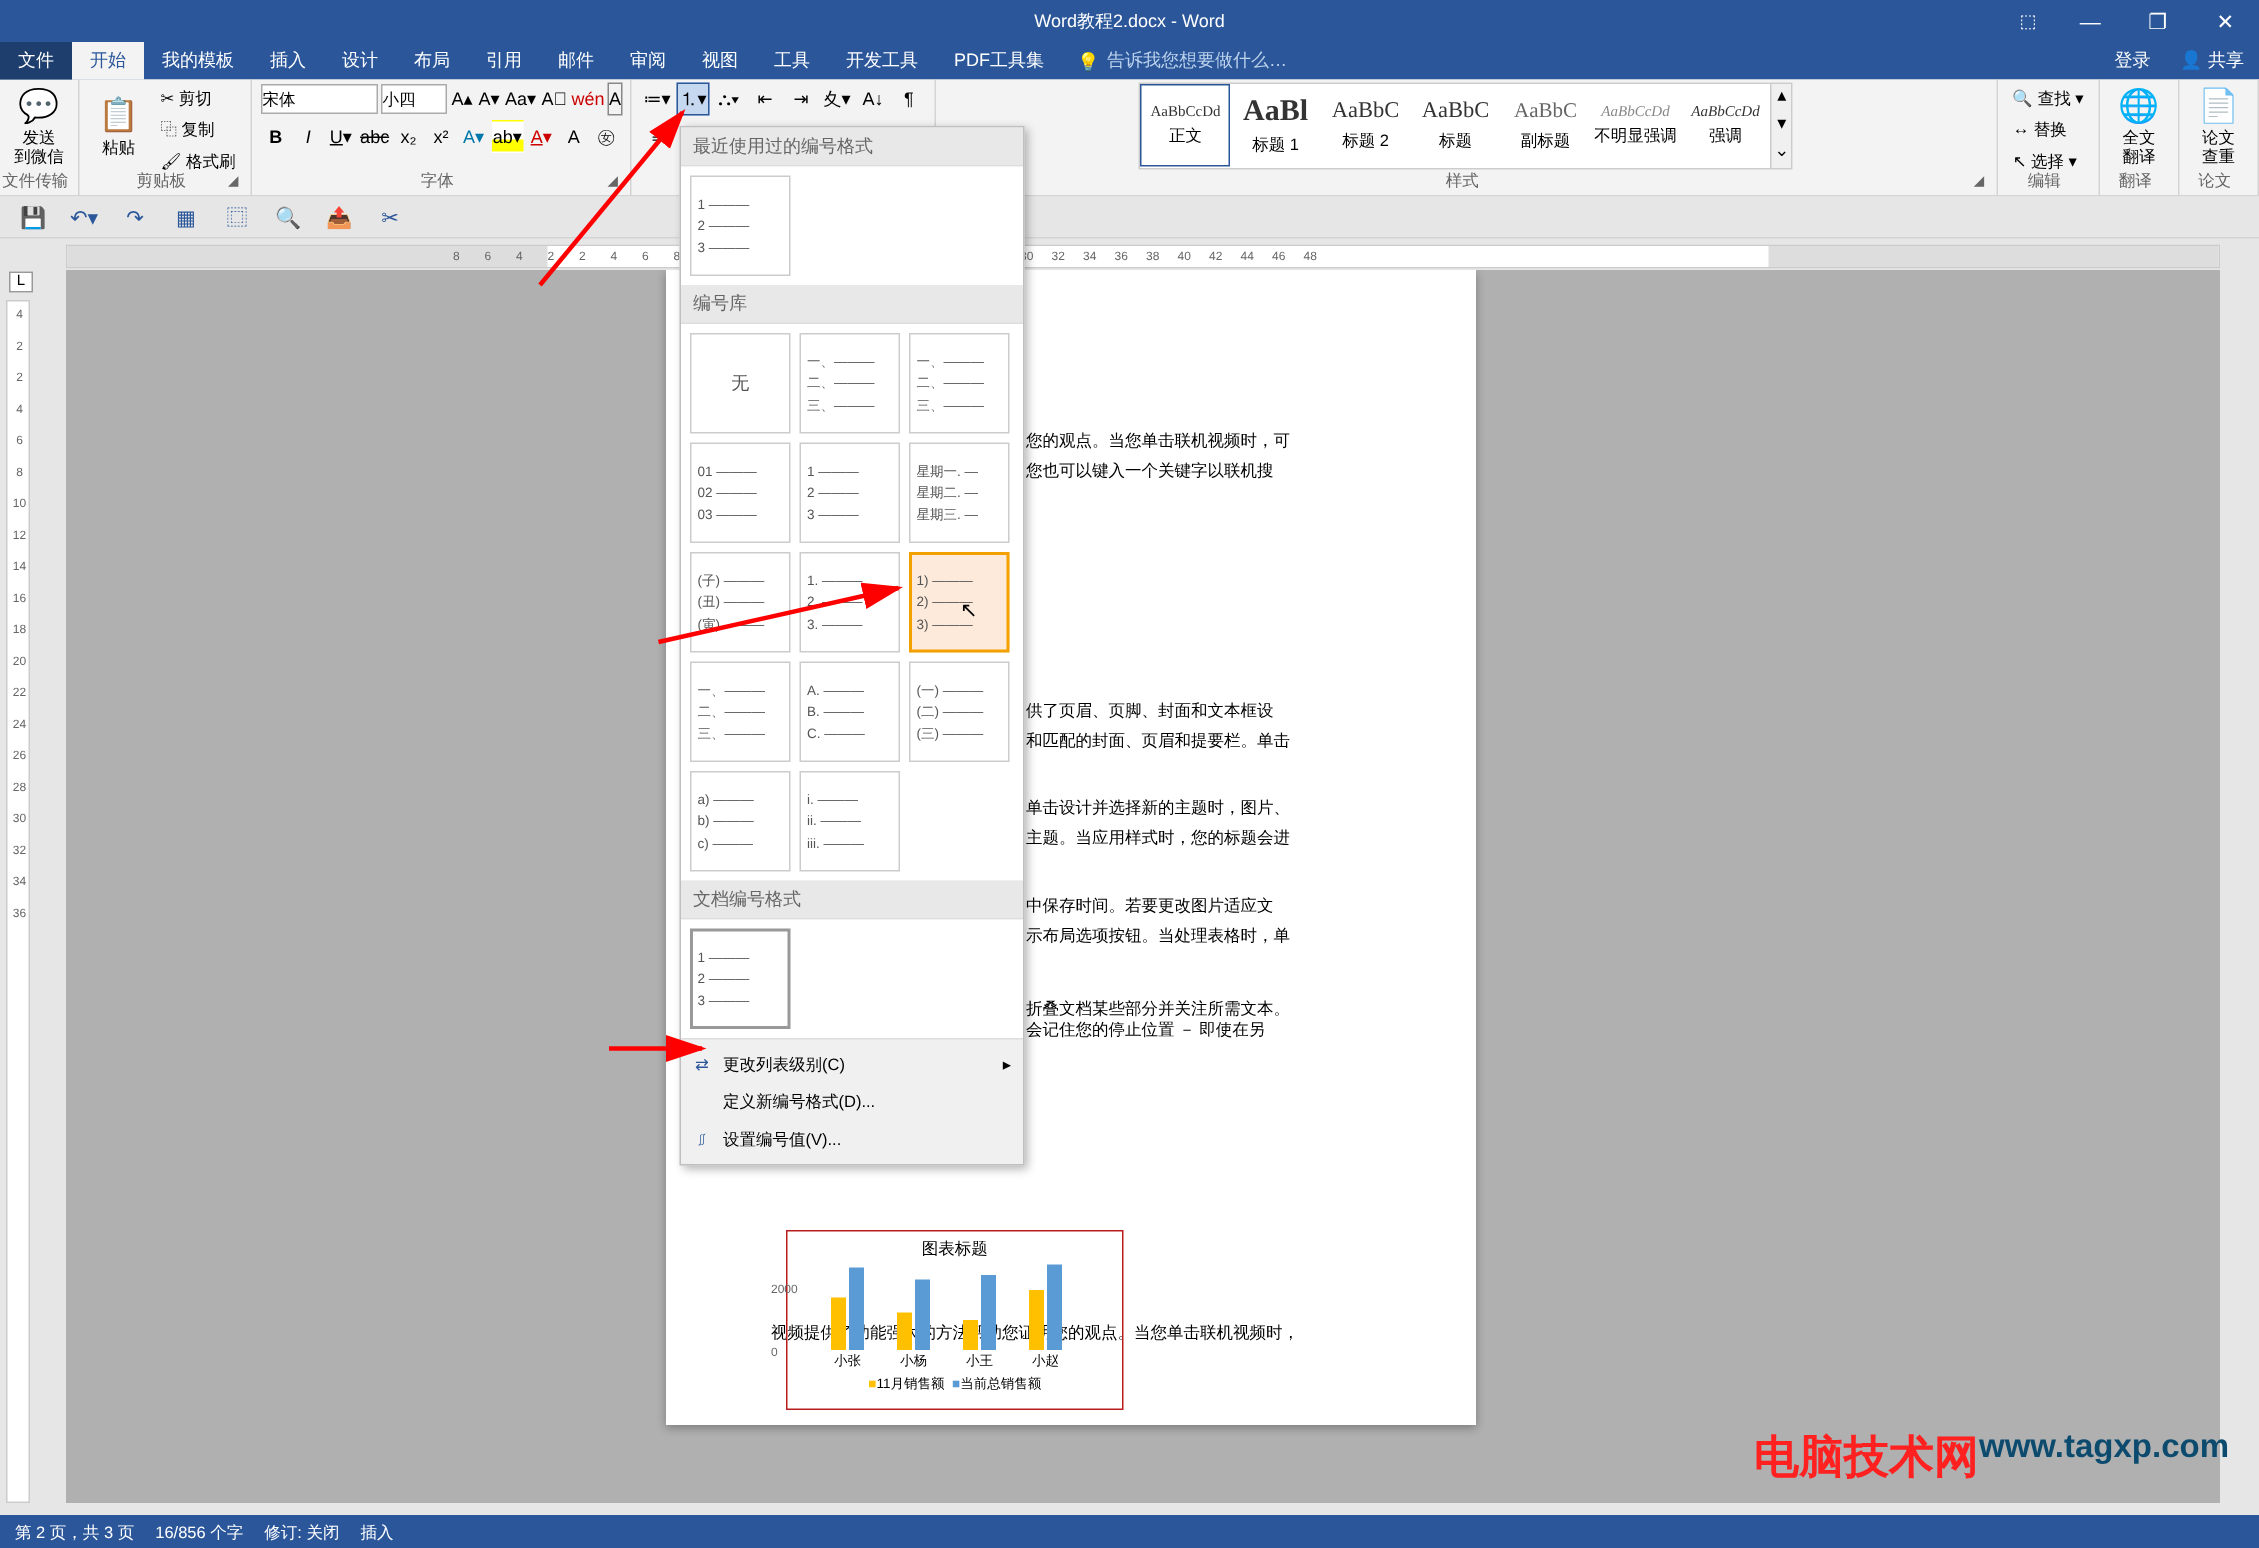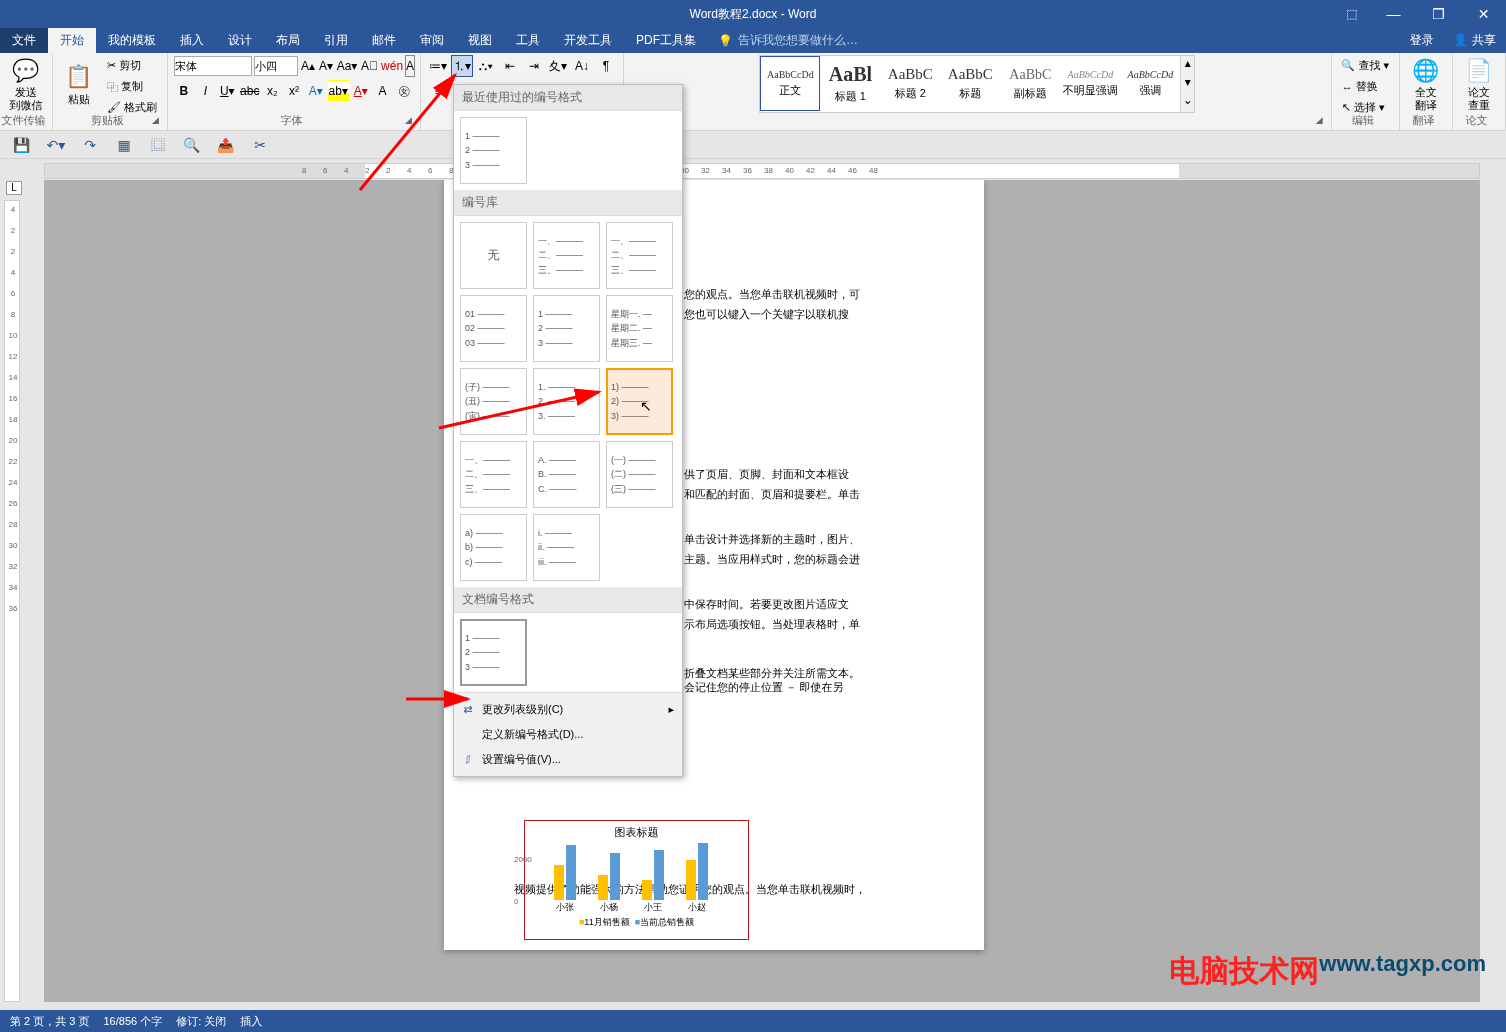--- a/index.html
+++ b/index.html
@@ -238,20 +238,21 @@
             <span class="preview" style="font-size:10px;font-style:italic">AaBbCcDd</span>
             <span>强调</span>
           </div>
         <div style="width:14px;background:#f0f0f0;display:flex;flex-direction:column;border-left:1px solid #ccc">
           <div style="flex:1;text-align:center">▴</div>
           <div style="flex:1;text-align:center">▾</div>
           <div style="flex:1;text-align:center">⌄</div>
         </div>
       </div>
     </div>
+    <div class="group-label">样式</div>
     <div class="dialog-launcher">◢</div>
   </div>
   <div class="group">
     <div class="edit-group">
       <div class="smallbtn"><span>🔍</span><span>查找</span> ▾</div>
       <div class="smallbtn">
           <span>↔</span>
           <span>替换</span>
         </div>
       <div class="smallbtn"><span>↖</span><span>选择</span> ▾</div>

